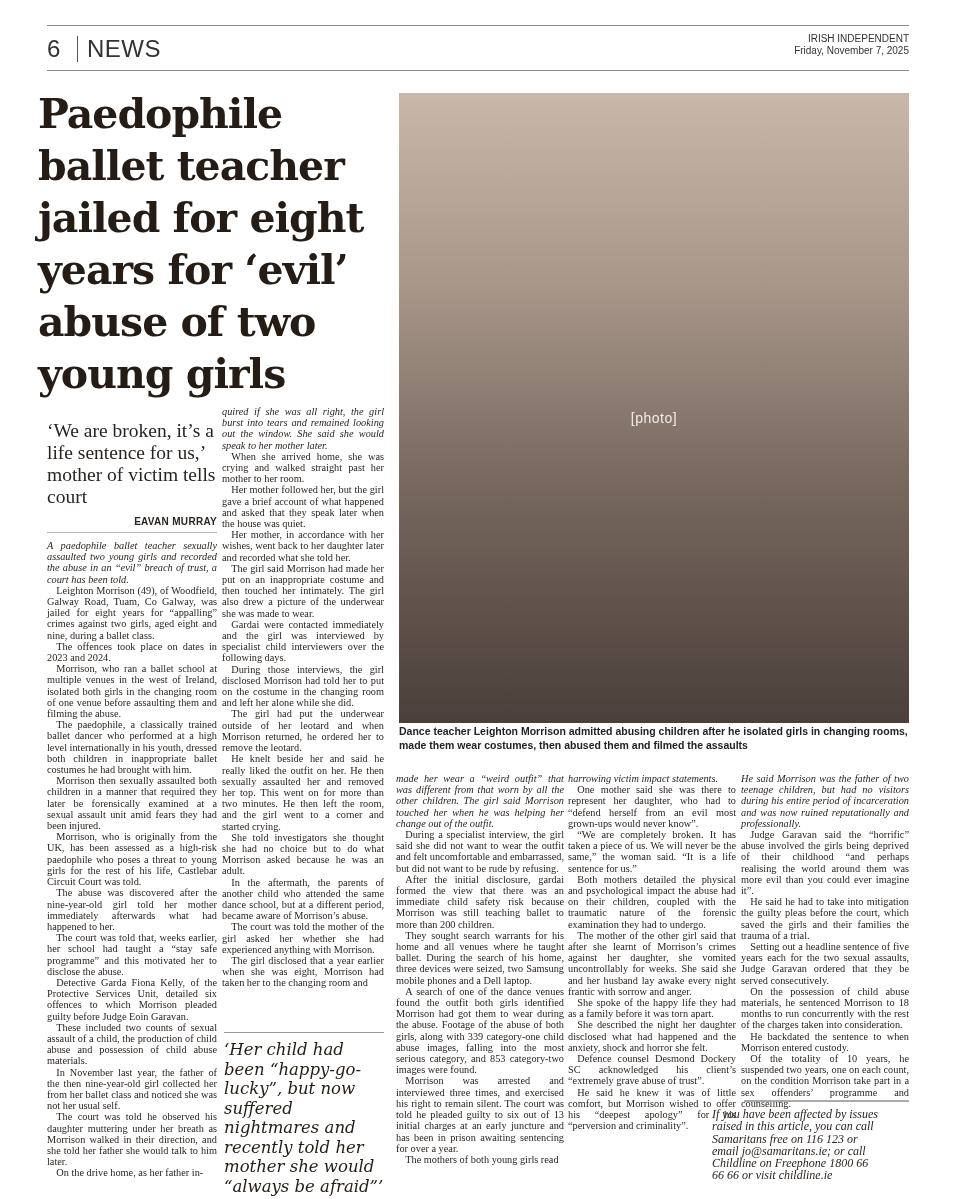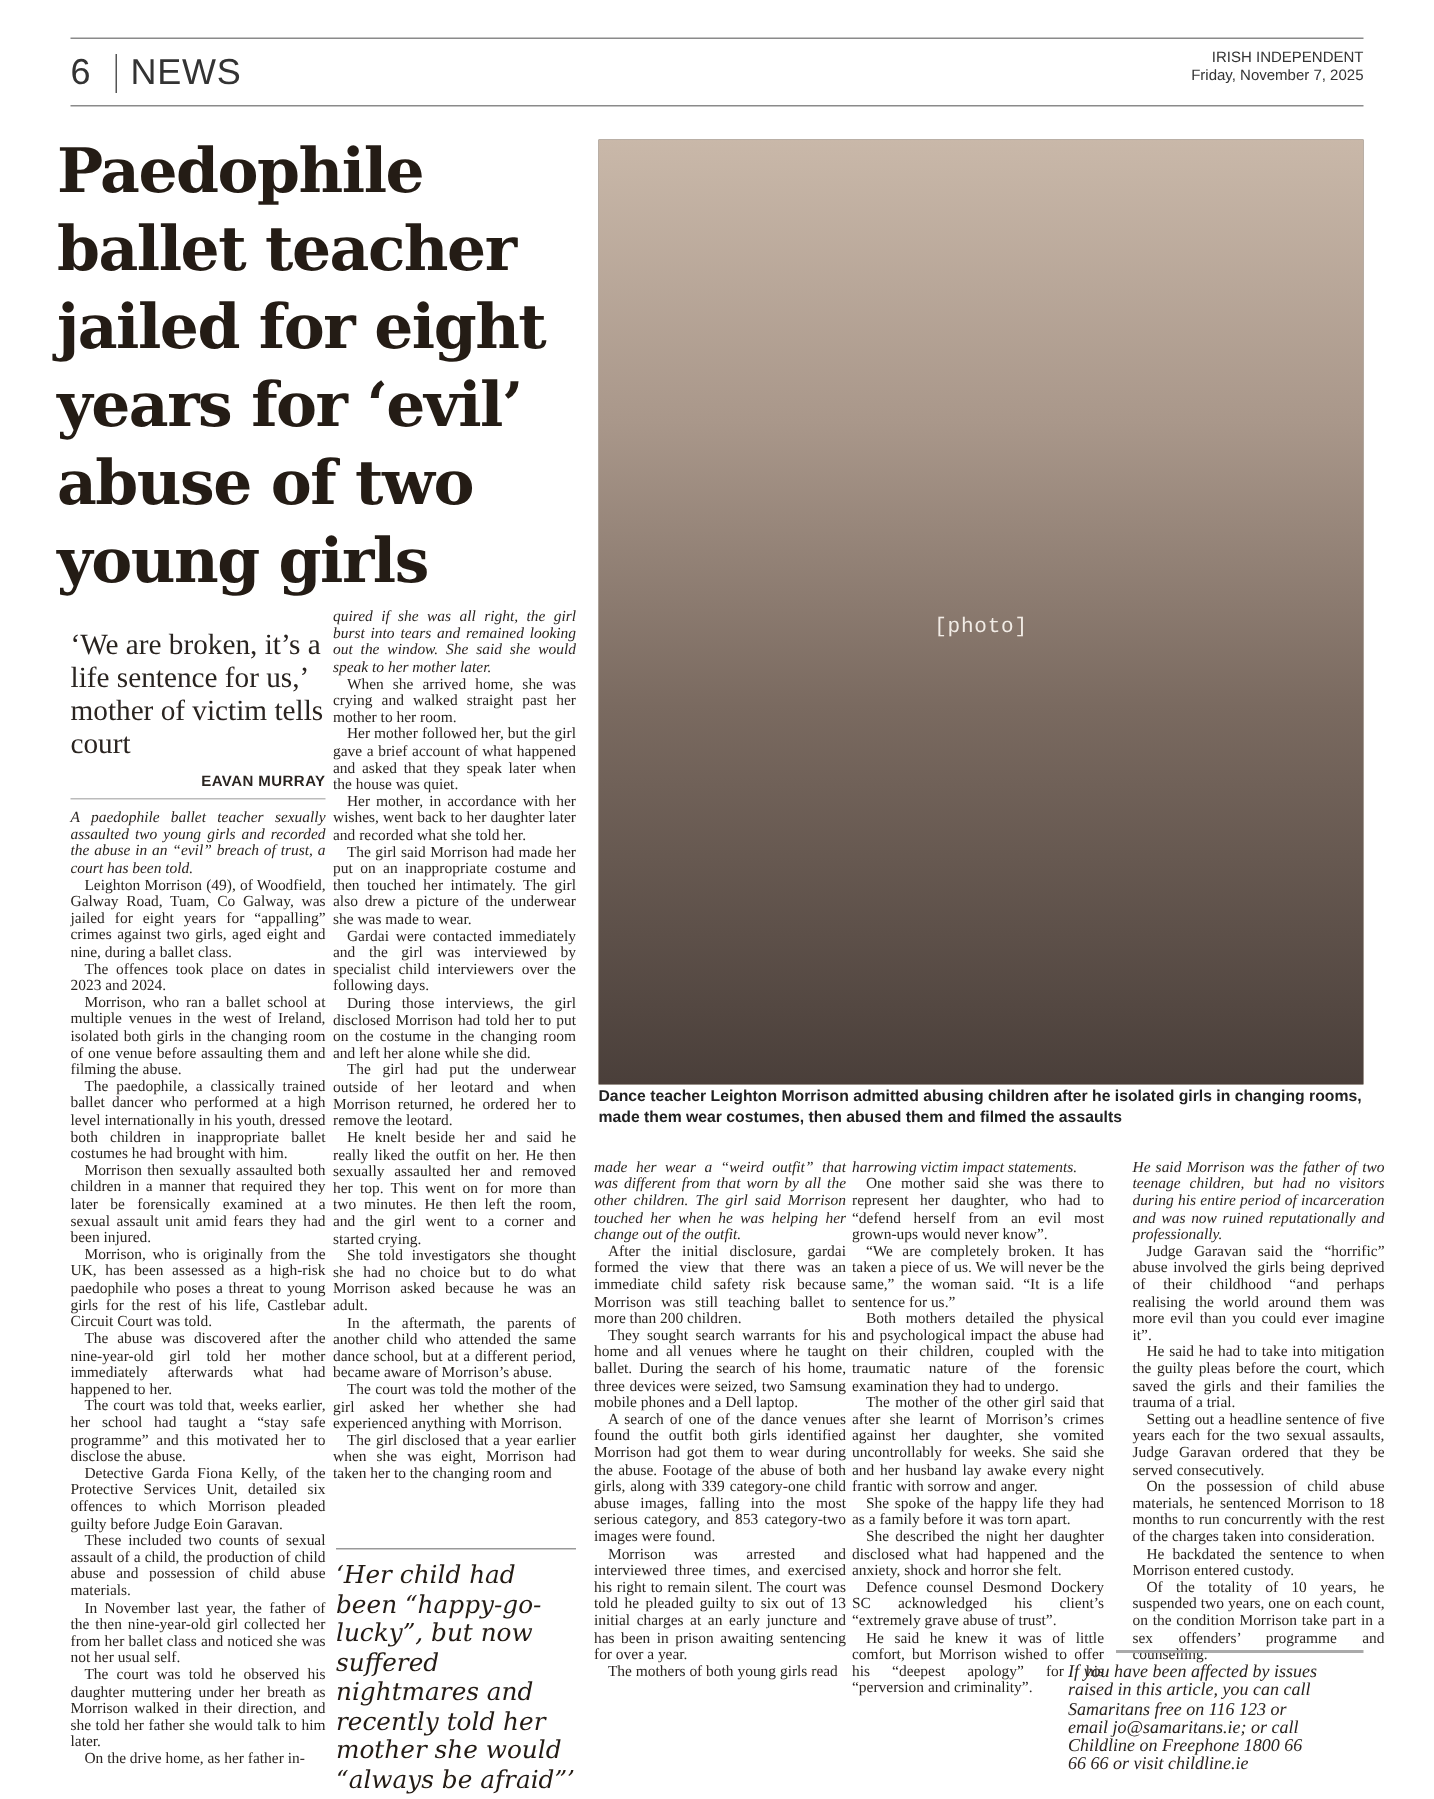--- a/index.html
+++ b/index.html
@@ -13,36 +13,36 @@
   .masthead { position: absolute; left: 47px; top: 33px; width: 862px; height: 32px; }
   .page-num { position: absolute; left: 0; top: 2px; font-family: "Liberation Sans", sans-serif; font-size: 24px; color: #333; }
   .section-divider { position: absolute; left: 30px; top: 3px; width: 1px; height: 26px; background: #555; }
   .section-label { position: absolute; left: 40px; top: 2px; font-family: "Liberation Sans", sans-serif; font-size: 24px; letter-spacing: 0.5px; color: #333; }
   .pub-block { position: absolute; right: 0; top: 0; text-align: right; font-family: "Liberation Sans", sans-serif; font-size: 10px; line-height: 12px; color: #333; }
 
   .headline { position: absolute; left: 38px; top: 88px; width: 345px; font-family: "DejaVu Serif", serif; font-weight: bold; font-size: 41px; line-height: 52px; letter-spacing: -1px; color: #241c15; }
 
   .photo { position: absolute; left: 399px; top: 93px; width: 510px; height: 630px; overflow: hidden; background: #6a5a4d; }
   .photo-bg { position: absolute; inset: 0; background: linear-gradient(180deg, #c9b8a9 0%, #a9978a 30%, #7a6a60 60%, #4a3f3a 100%); }
-  .photo-placeholder { position: absolute; inset: 0; display: flex; align-items: center; justify-content: center; font-family: Liberation Mono, monospace; font-size: 14px; color: #f2ece6; letter-spacing: 0.5px; margin-top: 20px; }
+  .photo-placeholder { position: absolute; inset: 0; display: flex; align-items: center; justify-content: center; font-family: Liberation Sans, sans-serif; font-size: 14px; color: #f2ece6; letter-spacing: 0.5px; margin-top: 20px; }
 
   .caption { position: absolute; left: 399px; top: 724px; width: 510px; font-family: "Liberation Sans", sans-serif; font-weight: bold; font-size: 10.5px; line-height: 14px; color: #222; }
 
   .standfirst { position: absolute; left: 47px; top: 420px; width: 170px; font-family: "Liberation Serif", serif; font-size: 19.5px; line-height: 22px; color: #2a2420; }
   .byline { position: absolute; left: 47px; top: 516px; width: 170px; font-family: "Liberation Sans", sans-serif; font-weight: bold; font-size: 10px; letter-spacing: 0.3px; color: #2a2420; text-align: right; }
   .byline-rule { position: absolute; left: 47px; top: 532px; width: 170px; height: 1px; background: #bbb; }
 
   .col { position: absolute; font-family: "Liberation Serif", serif; font-size: 10.3px; line-height: 11.2px; color: #2a2420; text-align: justify; hyphens: auto; }
   .col p { text-indent: 0.9em; }
   .col p.first { text-indent: 0; font-style: italic; }
   .col1 { left: 47px; top: 540px; width: 170px; }
   .col2 { left: 222px; top: 406px; width: 162px; }
   .col3 { left: 396px; top: 773px; width: 168px; }
   .col4 { left: 568px; top: 773px; width: 168px; }
-  .col5 { left: 741px; top: 773px; width: 168px; margin-left: 14px; }
+  .col5 { left: 741px; top: 773px; width: 168px; }
 
   .pull-rule { position: absolute; left: 224px; top: 1032px; width: 160px; height: 1px; background: #999; }
   .pullquote { position: absolute; left: 224px; top: 1040px; width: 162px; font-family: "DejaVu Serif", serif; font-style: italic; font-size: 16.5px; line-height: 19.5px; color: #241c15; }
 
   .help-rule { position: absolute; left: 744px; top: 1100px; width: 165px; height: 2px; background: #aaa; }
   .helpbox { position: absolute; left: 712px; top: 1108px; width: 168px; font-family: Liberation Serif, serif; font-style: italic; font-size: 12px; line-height: 12.3px; color: #2a2420; }
 </style>
 </head>
 <body>
 
@@ -98,20 +98,21 @@
     <p>During those interviews, the girl disclosed Morrison had told her to put on the costume in the changing room and left her alone while she did.</p>
     <p>The girl had put the underwear outside of her leotard and when Morrison returned, he ordered her to remove the leotard.</p>
     <p>He knelt beside her and said he really liked the outfit on her. He then sexually assaulted her and removed her top. This went on for more than two minutes. He then left the room, and the girl went to a corner and started crying.</p>
     <p>She told investigators she thought she had no choice but to do what Morrison asked because he was an adult.</p>
     <p>In the aftermath, the parents of another child who attended the same dance school, but at a different period, became aware of Morrison’s abuse.</p>
     <p>The court was told the mother of the girl asked her whether she had experienced anything with Morrison.</p>
     <p>The girl disclosed that a year earlier when she was eight, Morrison had taken her to the changing room and</p>
   </div>
 <div class="col col3">
     <p class="first">made her wear a “weird outfit” that was different from that worn by all the other children. The girl said Morrison touched her when he was helping her change out of the outfit.</p>
+    <p>During a specialist interview, the girl said she did not want to wear the outfit and felt uncomfortable and embarrassed, but did not want to be rude by refusing.</p>
     <p>After the initial disclosure, gardai formed the view that there was an immediate child safety risk because Morrison was still teaching ballet to more than 200 children.</p>
     <p>They sought search warrants for his home and all venues where he taught ballet. During the search of his home, three devices were seized, two Samsung mobile phones and a Dell laptop.</p>
     <p>A search of one of the dance venues found the outfit both girls identified Morrison had got them to wear during the abuse. Footage of the abuse of both girls, along with 339 category-one child abuse images, falling into the most serious category, and 853 category-two images were found.</p>
     <p>Morrison was arrested and interviewed three times, and exercised his right to remain silent. The court was told he pleaded guilty to six out of 13 initial charges at an early juncture and has been in prison awaiting sentencing for over a year.</p>
     <p>The mothers of both young girls read</p>
   </div>
 <div class="col col4">
     <p class="first">harrowing victim impact statements.</p>
     <p>One mother said she was there to represent her daughter, who had to “defend herself from an evil most grown-ups would never know”.</p>
     <p>“We are completely broken. It has taken a piece of us. We will never be the same,” the woman said. “It is a life sentence for us.”</p>

